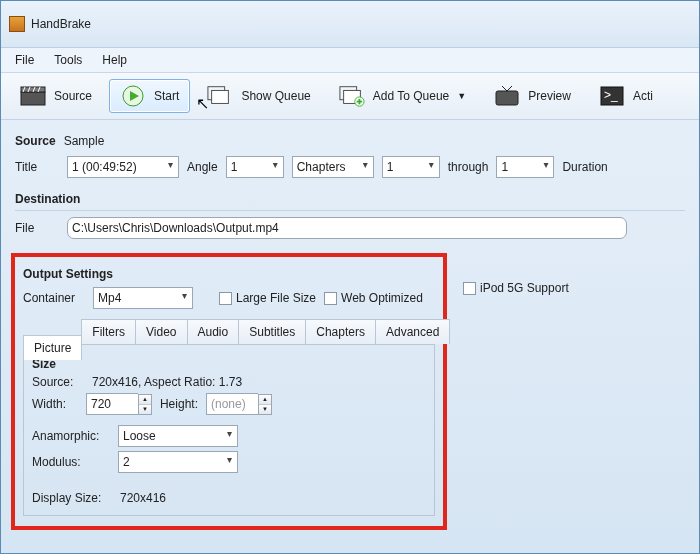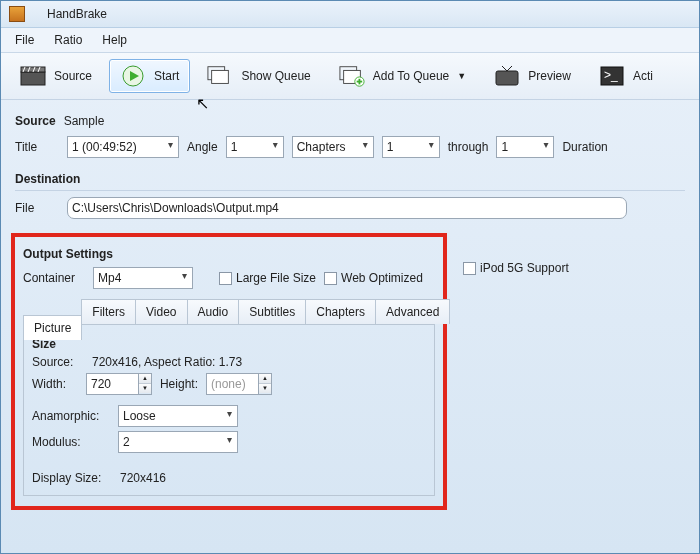--- a/index.html
+++ b/index.html
@@ -1,36 +1,36 @@
 <!DOCTYPE html>
 <html><head>
 <meta charset="utf-8">
 <style>
 *{box-sizing:border-box;margin:0;padding:0;font-family:"Segoe UI",Tahoma,sans-serif;font-size:12px;color:#222}
 body{background:#dce6f0;width:700px;height:554px;overflow:hidden}
 .window{border:1px solid #5b8ab3;background:linear-gradient(#e9f1fa,#d6e5f3);height:554px}
-.titlebar{display:flex;align-items:center;gap:22px;padding:5px 8px;background:linear-gradient(#eaf2fb,#d9e7f4);border-bottom:1px solid #b8cfe5}
+.titlebar{display:flex;align-items:center;gap:6px;padding:15px 8px;background:linear-gradient(#eaf2fb,#d9e7f4);border-bottom:1px solid #b8cfe5}
 .titlebar .app-icon{width:16px;height:16px;background:linear-gradient(#e8a23a,#c7731e);border:1px solid #8a4d12}
 .titlebar .title{font-size:12px}
 .menubar{display:flex;gap:4px;padding:2px 6px;background:#eef4fb;border-bottom:1px solid #c9d8e8}
 .menubar span{padding:3px 8px;cursor:default}
 .toolbar{display:flex;align-items:center;gap:6px;padding:6px 8px;background:linear-gradient(#f5f9fd,#e6eef7);border-bottom:1px solid #c4d3e4}
 .tbtn{display:flex;align-items:center;gap:8px;padding:5px 10px;border:1px solid transparent;border-radius:3px}
 .tbtn.hl{border:1px solid #7fb2e6;background:linear-gradient(#f0f7ff,#d9ecff);box-shadow:inset 0 0 0 1px #fff}
 .tbtn .ic{width:26px;height:22px;display:flex;align-items:center;justify-content:center}
 .section{padding:6px 14px}
 .lbl{font-weight:600;margin:4px 0}
 .row{display:flex;align-items:center;gap:8px;margin:4px 0}
 .row .cap{min-width:44px}
 select,input[type=text]{background:#fff;border:1px solid #9aa7b5;height:22px;padding:0 4px;font-size:12px}
 select{padding-right:14px}
 .combo{position:relative;display:inline-block}
 .combo select{appearance:none;-webkit-appearance:none}
 .combo::after{content:"▾";position:absolute;right:6px;top:3px;font-size:10px;color:#444;pointer-events:none}
-.spin{display:flex;}
+.spin{display:flex;align-items:center}
 .spin input{width:52px;border-right:none}
 .spin .arrows{display:flex;flex-direction:column;border:1px solid #9aa7b5}
 .spin .arrows span{font-size:6px;line-height:9px;padding:0 3px;background:linear-gradient(#fdfdfd,#e4e9ef);border-bottom:1px solid #c3ccd6;cursor:default}
 .spin .arrows span:last-child{border-bottom:none}
 .hr{border-top:1px solid #c4d3e4;margin:2px 0 6px}
 .redbox{border:4px solid #e1261c;margin:4px 10px 0 10px;padding:6px 8px 10px;width:436px;background:transparent}
 .tabs{display:flex;margin-top:10px}
 .tab{padding:5px 10px;border:1px solid #b9c6d4;border-bottom:none;background:linear-gradient(#f7fafd,#e7eef6);margin-right:-1px;cursor:default}
 .tab.active{background:#fff;font-weight:400;position:relative;top:16px}
 .tabpanel{border:1px solid #b9c6d4;background:#fff0;padding:8px 8px 6px}
@@ -43,21 +43,21 @@
 <body>
 <div class="window">
 
 <div class="titlebar">
   <span class="app-icon"></span>
   <span class="title">HandBrake</span>
 </div>
 
 <div class="menubar">
   <span>File</span>
-  <span>Ratio</span>
+  <span>Tools</span>
   <span>Help</span>
 </div>
 
 <div class="toolbar">
   <div class="tbtn">
     <span class="ic">
       <svg width="26" height="20" viewBox="0 0 26 20">
             <rect x="1" y="6" width="24" height="13" fill="#555" stroke="#222"></rect>
             <rect x="1" y="1" width="24" height="5" fill="#777" stroke="#222"></rect>
             <line x1="5" y1="1" x2="3" y2="6" stroke="#fff"></line>

